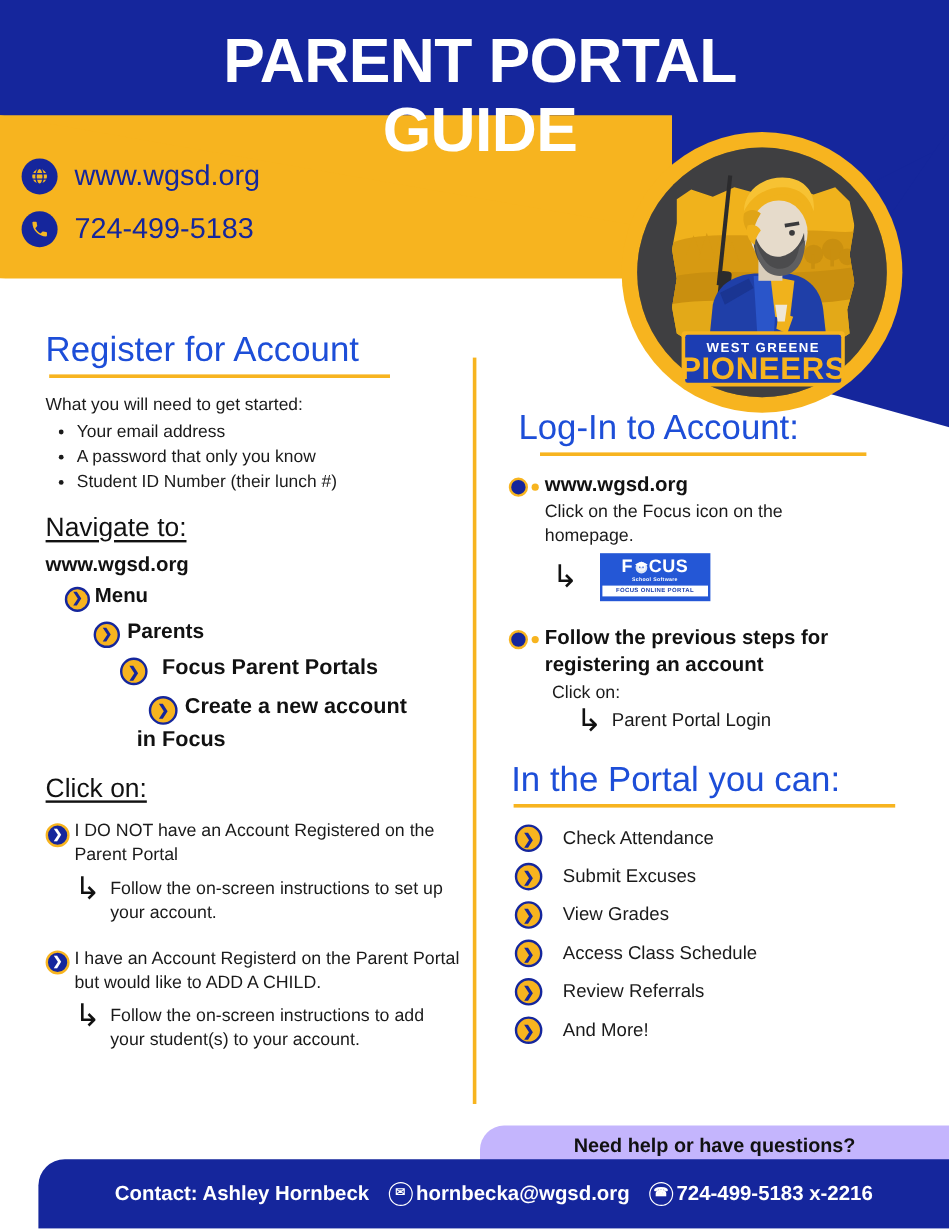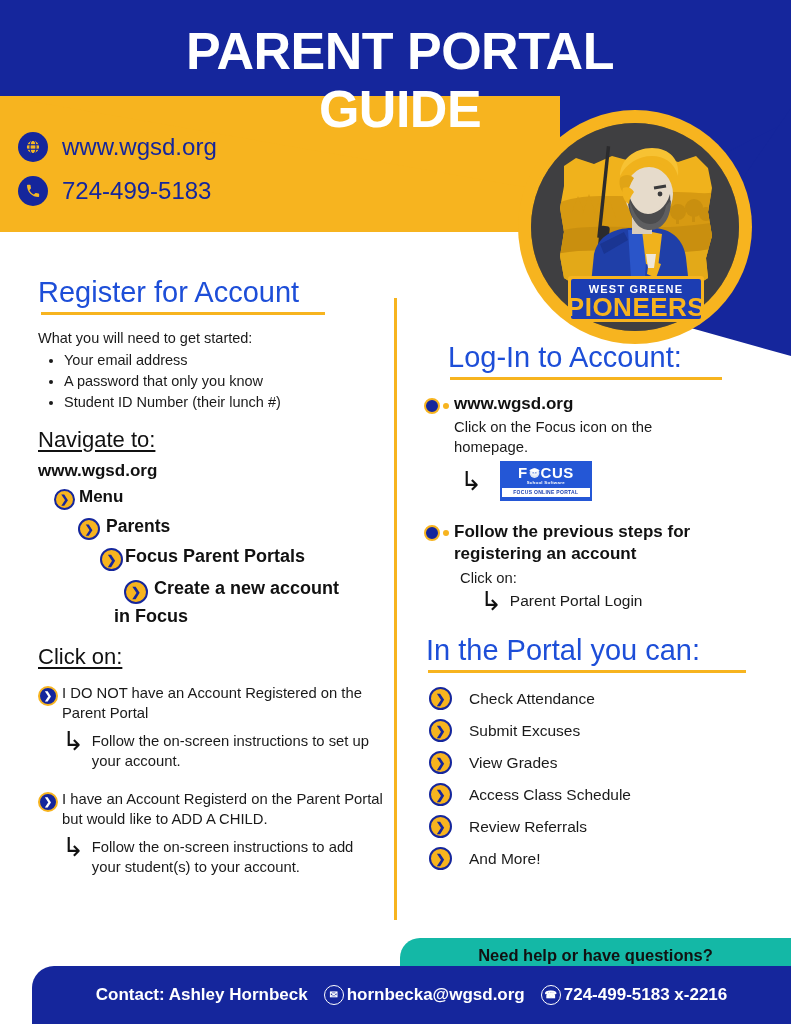--- a/index.html
+++ b/index.html
@@ -141,21 +141,21 @@
     width:13px;height:13px;margin:0 0px;position:relative;display:inline-block;
   }
 
   .portal-list{margin-top:4px;}
   .portal-row{display:flex;align-items:center;margin-bottom:9px;}
   .portal-txt{font-size:15.5px;color:#1a1a1a;margin-left:17px;}
 
   
   .need-tab{
     position:absolute;left:400px;top:938px;width:391px;height:34px;
-    background:#14b8a6;border-top-left-radius:20px;border-bottom-left-radius:0;
+    background:#c4b5fd;border-top-left-radius:20px;border-bottom-left-radius:0;
     z-index:7;display:flex;align-items:center;justify-content:center;
   }
   .need-txt{font-size:16.5px;font-weight:bold;color:#111;}
   .footer-bar{
     position:absolute;left:32px;top:966px;width:759px;height:58px;
     background:#15269c;border-top-left-radius:22px;z-index:8;
     display:flex;align-items:center;justify-content:center;
   }
   .f-inner{display:flex;align-items:center;color:#fff;font-weight:bold;font-size:17px;}
   .f-seg{display:flex;align-items:center;margin-right:16px;}
@@ -322,21 +322,21 @@
       <span class="bul bul-gold" style="width:18px;height:18px;margin-top:3px;">
         <span class="chev" style="font-size:11px;">❯</span>
       </span>
       <span class="nav-txt" style="font-size:17.5px;line-height:22px;margin-left:6px;">Parents</span>
     </div>
 
     <div class="nav-item" style="margin-left:62px;">
       <span class="bul bul-gold" style="width:19px;height:19px;margin-top:3px;">
         <span class="chev" style="font-size:12px;">❯</span>
       </span>
-      <span class="nav-txt" style="font-size:18px;line-height:23px;margin-left:2px;">Focus Parent Portals</span>
+      <span class="nav-txt" style="font-size:18px;line-height:23px;margin-left:12px;">Focus Parent Portals</span>
     </div>
 
     <div class="nav-item" style="margin-left:86px;">
       <span class="bul bul-gold" style="width:20px;height:20px;margin-top:4px;">
         <span class="chev" style="font-size:12px;">❯</span>
       </span>
       <span class="nav-txt" style="font-size:18px;line-height:24px;margin-left:6px;">Create a new account</span>
     </div>
     <div style="margin-left:76px;font-weight:bold;font-size:18px;line-height:24px;color:#111;">in Focus</div>
 
@@ -360,21 +360,21 @@
       <span class="click-txt">I have an Account Registerd on the Parent Portal but would like to ADD A CHILD.</span>
     </div>
     <div class="arrow-row" style="margin-left:24px;">
       <span class="arrow-glyph">↳</span>
       <span style="font-size:14.8px;line-height:20px;color:#1a1a1a;margin-left:8px;">Follow the on-screen instructions to add your student(s) to your account.</span>
     </div>
   </div>
 
   <div class="col-right">
 
-    <div class="sec-head" style="margin-left:24px;">Log-In to Account:</div>
+    <div class="sec-head" style="margin-left:8px;">Log-In to Account:</div>
     <div class="sec-rule rule-r" style="margin-left:26px;width:272px;"></div>
 
     <div class="row" style="margin-top:12px;">
       <span class="radio-bul">
         <span class="radio-ring"></span>
         <span class="radio-dot"></span>
       </span>
       <span style="font-size:17px;font-weight:bold;color:#111;line-height:20px;">www.wgsd.org</span>
     </div>
     <div style="margin-left:30px;font-size:14.8px;line-height:20px;color:#1a1a1a;margin-top:3px;width:268px;">Click on the Focus icon on the homepage.</div>

